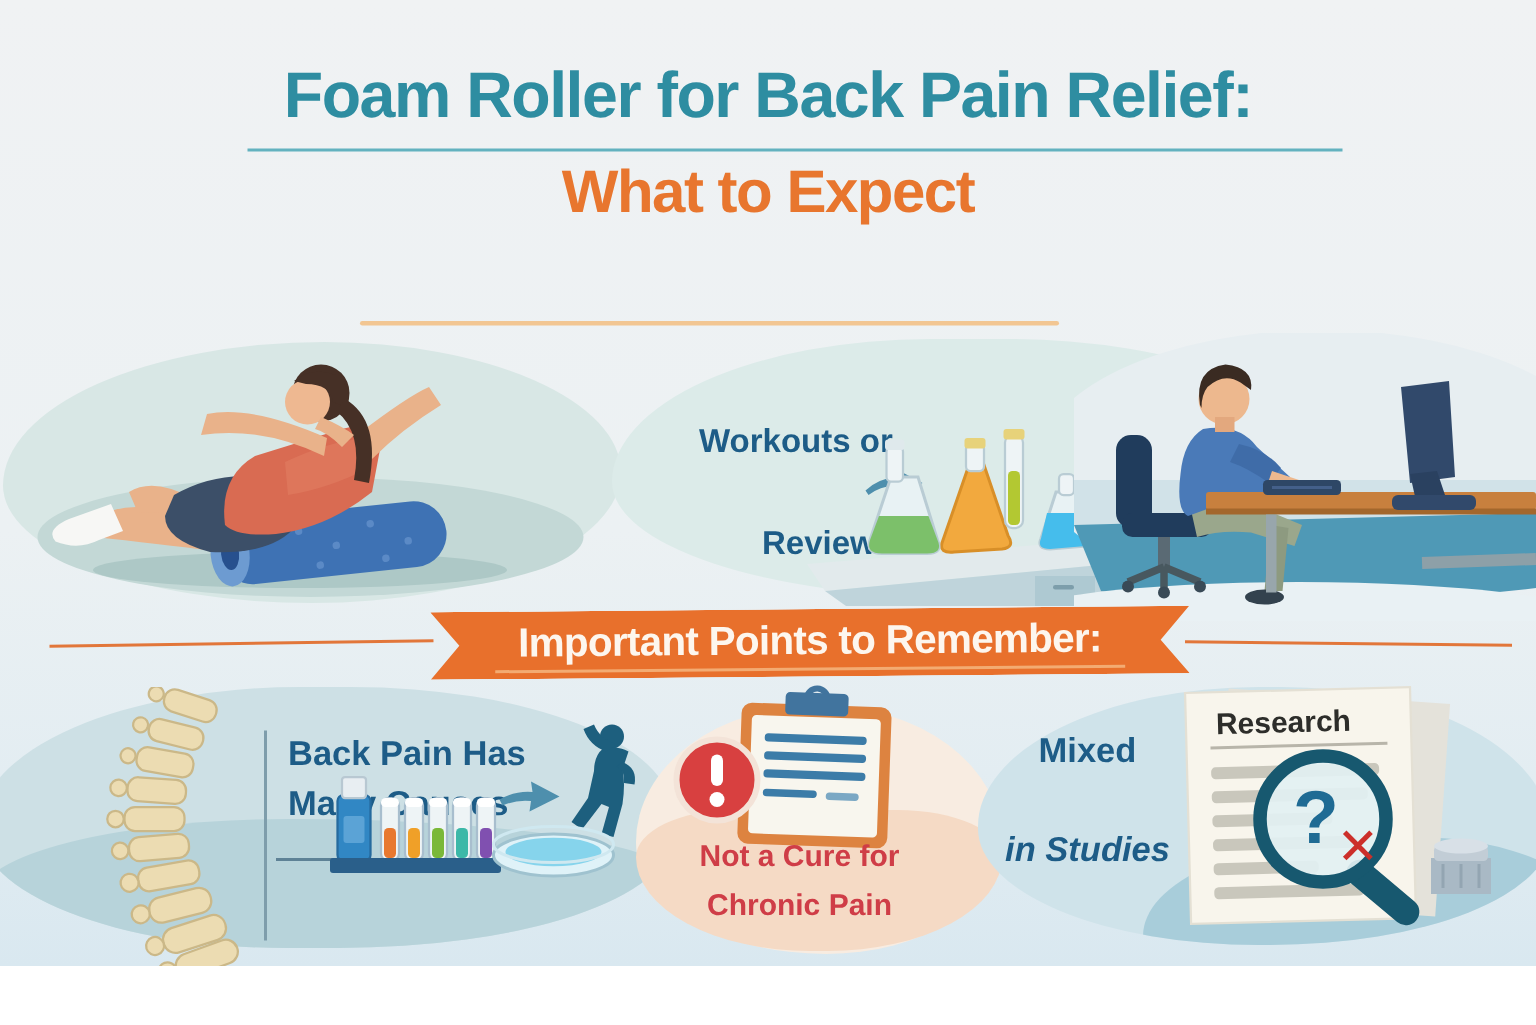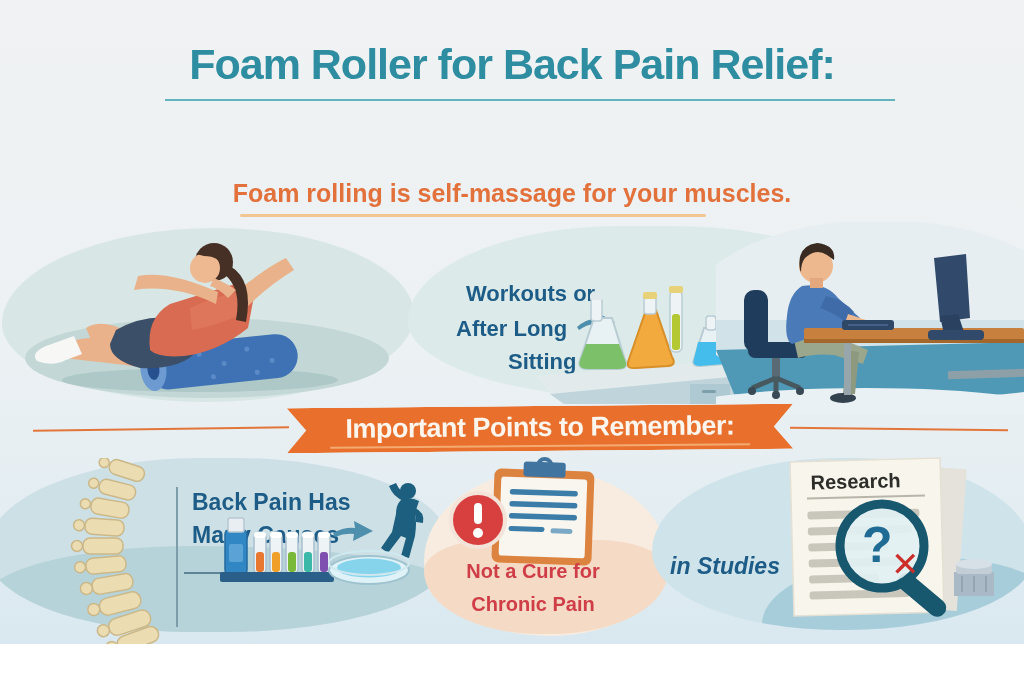--- a/index.html
+++ b/index.html
@@ -107,21 +107,21 @@
   .footer-dash-left { left:202px; top:659px; width:56px; height:2px; background:#2e7d9e; }
   .footer-line-right { left:758px; top:659px; width:114px; height:2px; background:#2e7d9e; }
 </style>
 </head>
 <body>
 
 <div id="stage">
 
   <div class="abs title-main">Foam Roller for Back Pain Relief:</div>
   <div class="abs title-underline"></div>
-  <div class="abs tagline">Foam rolling is self-massage for your muscles.</div>
+  <div class="abs title-sub">What to Expect</div>
   <div class="abs tagline-underline"></div>
 
   <div class="abs blob-left-mid"></div>
   <div class="abs blob-center-mid"></div>
 
   <svg class="abs" style="left:0px; top:228px;" width="420" height="180" viewBox="0 0 420 180">
     <ellipse cx="207" cy="130" rx="182" ry="40" fill="#c3d8d6"></ellipse>
     <ellipse cx="200" cy="152" rx="138" ry="12" fill="#adc8c6"></ellipse>
 
     <g transform="rotate(-6 220 134)">
@@ -150,22 +150,21 @@
     <path d="M238,62 Q272,36 286,30 L294,42 Q268,58 248,78 Z" fill="#e9b28a"></path>
 
     <circle cx="214" cy="34" r="19" fill="#463026"></circle>
     <circle cx="205" cy="40" r="15" fill="#eeb891"></circle>
     <path d="M196,26 Q208,16 224,22 Q234,28 232,44 L222,40 Q220,28 204,28 Z" fill="#463026"></path>
     <path d="M230,38 Q254,52 246,94 L236,92 Q242,60 224,46 Z" fill="#463026"></path>
     <path d="M214,50 Q228,56 236,62 L228,70 Q218,60 210,58 Z" fill="#e9b28a"></path>
   </svg>
 
   <div class="abs when-line" style="left:466px; top:281px;">Workouts or</div>
-  <div class="abs when-line" style="left:456px; top:316px;">After Long</div>
-  <div class="abs when-line" style="left:508px; top:349px;">Sitting</div>
+  <div class="abs when-line" style="left:508px; top:349px;">Review</div>
 
   <svg class="abs" style="left:576px; top:310px;" width="40" height="26" viewBox="0 0 40 26">
     <path d="M1,17 Q11,8 21,9 L20,2 L39,12 L19,22 L20,14 Q11,14 3,20 Z" fill="#4e8fad"></path>
   </svg>
 
   <svg class="abs" style="left:530px; top:280px;" width="252" height="124" viewBox="0 0 252 124">
     <polygon points="8,96 250,76 252,92 20,114" fill="#e2eaec"></polygon>
     <polygon points="20,114 252,92 252,124 34,124" fill="#bfd4db"></polygon>
     <rect x="160" y="104" width="40" height="20" fill="#aec9d2"></rect>
       <rect x="204" y="100" width="42" height="24" fill="#aec9d2"></rect>
@@ -364,20 +363,21 @@
     <g>
       <circle cx="30" cy="64" r="27" fill="#d84040" stroke="#f3e3d8" stroke-width="4"></circle>
       <rect x="26" y="47" width="8" height="21" rx="4" fill="#ffffff"></rect>
       <circle cx="30" cy="77" r="5" fill="#ffffff"></circle>
     </g>
   </svg>
 
   <div class="abs red-text" style="left:428px; top:556px; width:210px;">Not a Cure for</div>
   <div class="abs red-text" style="left:428px; top:589px; width:210px;">Chronic Pain</div>
 
+  <div class="abs point-text" style="left:660px; top:484px; width:130px; text-align:center;">Mixed</div>
   <div class="abs point-text" style="left:660px; top:550px; width:130px; text-align:center;font-style:italic;">in Studies</div>
 
   <svg class="abs" style="left:778px; top:454px;" width="246" height="176" viewBox="0 0 246 176">
     <rect x="36" y="10" width="148" height="142" fill="#e4e2da" transform="rotate(4 110 80)"></rect>
     <g transform="rotate(-1.5 90 82)">
       <rect x="14" y="6" width="150" height="154" fill="#f8f5ec" stroke="#e4e0d4" stroke-width="1.5"></rect>
       <text x="34" y="34" font-family="Liberation Sans, DejaVu Sans, sans-serif" font-size="20" font-weight="bold" fill="#2d2d2a">Research</text>
       <rect x="30" y="42" width="118" height="2" fill="#b8b5aa"></rect>
       <g fill="#c9c7bc">
         <rect x="30" y="56" width="112" height="8" rx="3"></rect>

